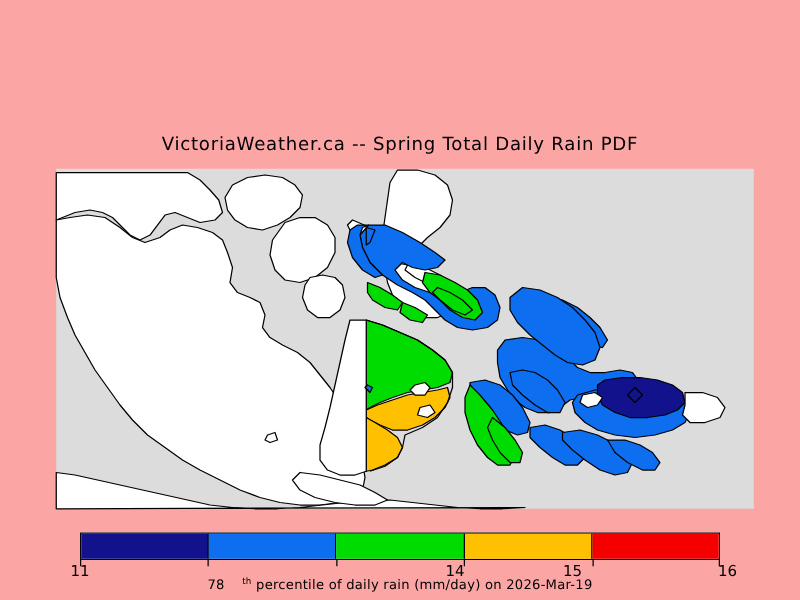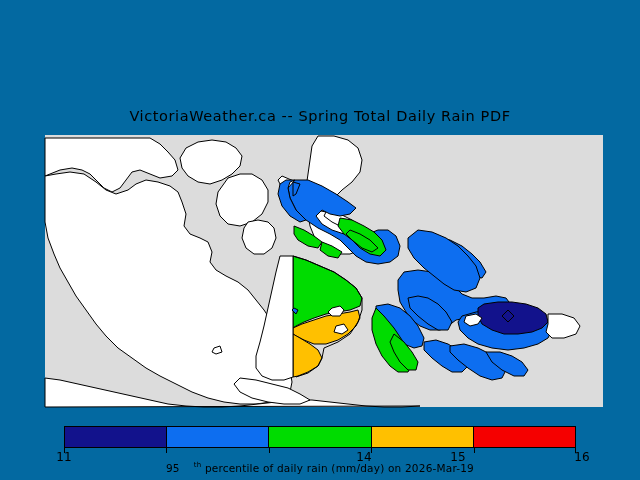--- a/index.html
+++ b/index.html
@@ -12,21 +12,21 @@
     height: 480px;
     position: relative;
     font-family: "DejaVu Sans", sans-serif;
     overflow: hidden;
   }
   #app {
     position: absolute;
     left: 0; top: 0;
     width: 640px;
     height: 480px;
-    background: #0369a1;
+    background: #fca5a5;
   }
   .title {
     position: absolute;
     left: 0;
     top: 108px;
     width: 640px;
     text-align: center;
     font-family: "DejaVu Sans", sans-serif;
     font-size: 14.5px;
     letter-spacing: 0.6px;
@@ -318,15 +318,15 @@
     </div>
   <div id="cb-ticklabels">
       <div class="cb-ticklabel" style="left: 0px;">11</div>
       <div class="cb-ticklabel" style="left: 102.4px; margin-top: 36px;">12</div>
       <div class="cb-ticklabel" style="left: 204.8px; margin-top: 40px;">13</div>
       <div class="cb-ticklabel" style="left: 300px;">14</div>
       <div class="cb-ticklabel" style="left: 394px;">15</div>
       <div class="cb-ticklabel" style="left: 518px;">16</div>
     </div>
 
-  <div id="cb-caption"><span>95</span><span class="sup">th</span><span> percentile of daily rain (mm/day) on 2026-Mar-19</span></div>
+  <div id="cb-caption"><span>78</span><span class="sup">th</span><span> percentile of daily rain (mm/day) on 2026-Mar-19</span></div>
 
 </div>
 
 </body></html>

